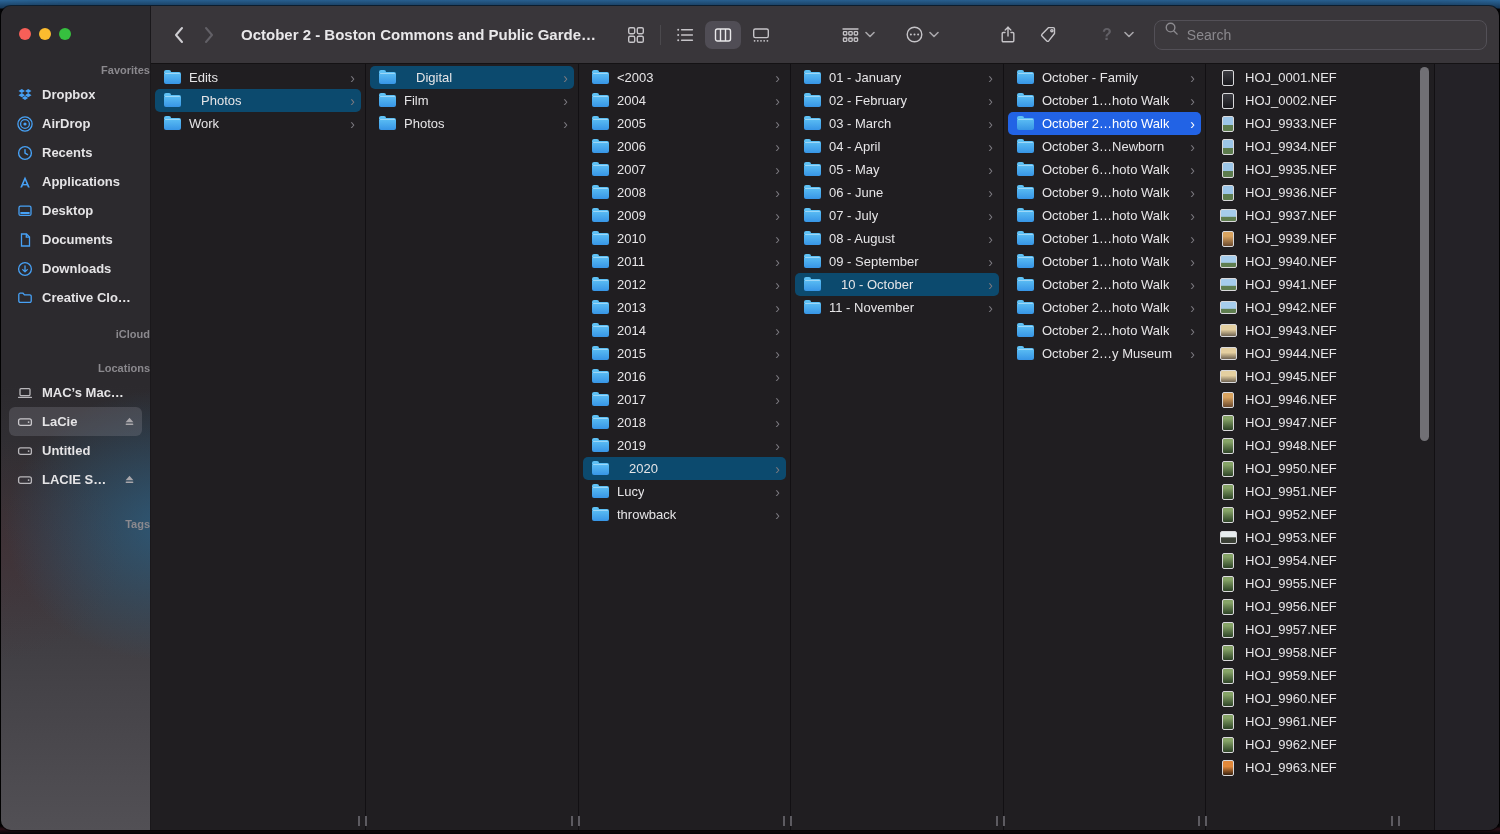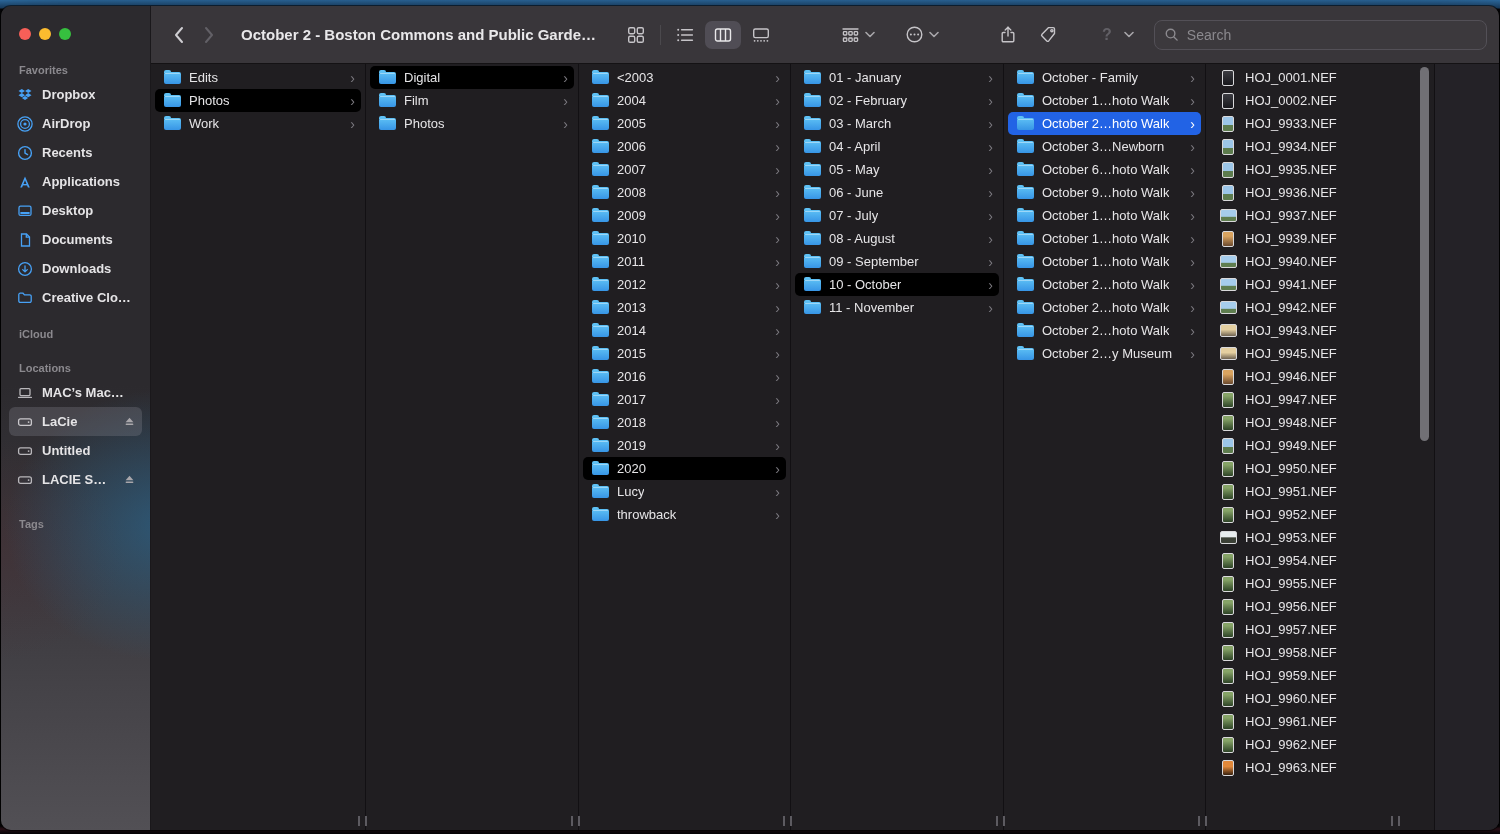--- a/index.html
+++ b/index.html
@@ -21,21 +21,21 @@
       radial-gradient(240px 200px at 112% 63%, rgba(38,115,165,.55), transparent 68%),
       radial-gradient(200px 160px at -10% 66%, rgba(90,40,45,.25), transparent 70%),
       linear-gradient(180deg,#2c2a2e 0%,#2c2a2e 46%,#3c3a3f 72%,#525055 100%);
     border-right:1px solid #1a181b;
   }
   .traffic{display:flex;gap:8px;padding:22px 0 0 18px;}
   .tl{width:12px;height:12px;border-radius:50%;}
   .tl.red{background:#f75f58;}
   .tl.yellow{background:#fbbc2f;}
   .tl.green{background:#36c03f;}
-  .sb-header{font-size:11px;font-weight:700;color:#8b898e;margin:0 0 2px 18px;height:16px;line-height:16px;}
+  .sb-header{font-size:11px;font-weight:700;color:#8b898e;margin:0 0 2px 18px;height:16px;line-height:16px;text-align:right;}
   .sb-header.first{margin-top:22px;}
   .sb-header.h-icloud{margin-top:14px;}
   .sb-header.h-locations{margin-top:18px;}
   .sb-header.h-tags{margin-top:22px;}
   .sb-item{
     display:flex;align-items:center;height:29px;margin:0 8px;padding:0 4px 0 6px;
     border-radius:6px;font-size:13px;color:#e5e4e6;gap:7px;
   }
   .sb-item.selected{background:rgba(140,140,150,.28);}
   .sb-ic{width:20px;height:16px;display:flex;align-items:center;justify-content:center;flex:none;}
@@ -57,41 +57,41 @@
   .view-btn.active{background:#504d55;}
   .tb-combo{display:flex;align-items:center;gap:5px;}
   .g-group{margin-left:58px;}
   .g-more{margin-left:22px;}
   .g-share{margin-left:52px;}
   .g-tag{margin-left:14px;}
   .g-help{margin-left:40px;display:flex;align-items:center;gap:12px;}
   .help-q{font-size:16px;font-weight:700;color:#626066;}
   .searchbox{
     margin-left:20px;margin-right:12px;flex:1;height:30px;box-sizing:border-box;
-    border:1px solid #535057;border-radius:8px;display:flex;align-items:center;
+    border:1px solid #535057;border-radius:8px;display:flex;
     padding:0 9px;gap:6px;background:rgba(255,255,255,.02);
   }
   .searchbox input{
     flex:1;background:none;border:none;outline:none;color:#dddce0;font-size:14px;
     font-family:"Liberation Sans","DejaVu Sans",sans-serif;
   }
   .searchbox input::placeholder{color:#8b898e;}
   
   .columns{position:absolute;top:58px;left:150px;right:0;bottom:0;background:#201e21;display:flex;}
   .col{box-sizing:border-box;border-right:1px solid #121013;padding-top:2px;overflow:hidden;flex:none;}
   .col1{width:215px;} .col2{width:213px;} .col3{width:212px;} .col4{width:213px;} .col5{width:202px;} .col6{width:229px;}
   .col-empty{flex:1;background:#242227;border-right:none;}
   .row{
     height:23px;display:flex;align-items:center;margin:0 4px;padding:0 6px 0 9px;
     border-radius:5px;font-size:13px;color:#e6e5e7;flex:none;
   }
   .row .label{margin-left:8px;white-space:nowrap;overflow:hidden;}
   .row .chev{margin-left:auto;color:#7b797f;font-size:14px;line-height:1;}
   .row .chev::after{content:'\203A';}
-  .row.sel-gray{background:#000000;}
+  .row.sel-gray{background:#0c4a6e;gap:12px;}
   .row.sel-blue{background:#2263e5;}
   .row.sel-blue .label,.row.sel-blue .chev{color:#ffffff;}
   
   .icon-folder{width:17px;height:12px;border-radius:2px;position:relative;flex:none;
     background:linear-gradient(180deg,#5ec1f5 0%,#3795e6 100%);}
   .icon-folder::before{content:'';position:absolute;top:-2px;left:0;width:7px;height:3px;
     border-radius:2px 2px 0 0;background:#5ec1f5;}
   .icon-folder::after{content:'';position:absolute;top:1px;left:1px;right:1px;height:1.5px;
     border-radius:1px;background:rgba(255,255,255,.4);}
   
@@ -730,45 +730,45 @@
         <div class="row file-row">
           <span class="thumbwrap">
             <span class="thumb t-l-city"></span>
           </span>
           <span class="label">HOJ_9943.NEF</span>
         </div>
         <div class="row file-row">
           <span class="thumbwrap">
             <span class="thumb t-l-city"></span>
           </span>
+          <span class="label">HOJ_9944.NEF</span>
+        </div>
+        <div class="row file-row">
+          <span class="thumbwrap">
+            <span class="thumb t-l-city"></span>
+          </span>
           <span class="label">HOJ_9945.NEF</span>
         </div>
         <div class="row file-row">
           <span class="thumbwrap">
             <span class="thumb t-p-warm"></span>
           </span>
           <span class="label">HOJ_9946.NEF</span>
         </div>
         <div class="row file-row">
           <span class="thumbwrap">
             <span class="thumb t-p-green"></span>
           </span>
           <span class="label">HOJ_9947.NEF</span>
         </div>
         <div class="row file-row">
           <span class="thumbwrap">
             <span class="thumb t-p-green"></span>
           </span>
           <span class="label">HOJ_9948.NEF</span>
-        </div>
-        <div class="row file-row">
-          <span class="thumbwrap">
-            <span class="thumb t-p-sky"></span>
-          </span>
-          <span class="label">HOJ_9949.NEF</span>
         </div>
         <div class="row file-row">
           <span class="thumbwrap">
             <span class="thumb t-p-green"></span>
           </span>
           <span class="label">HOJ_9950.NEF</span>
         </div>
         <div class="row file-row">
           <span class="thumbwrap">
             <span class="thumb t-p-green"></span>

